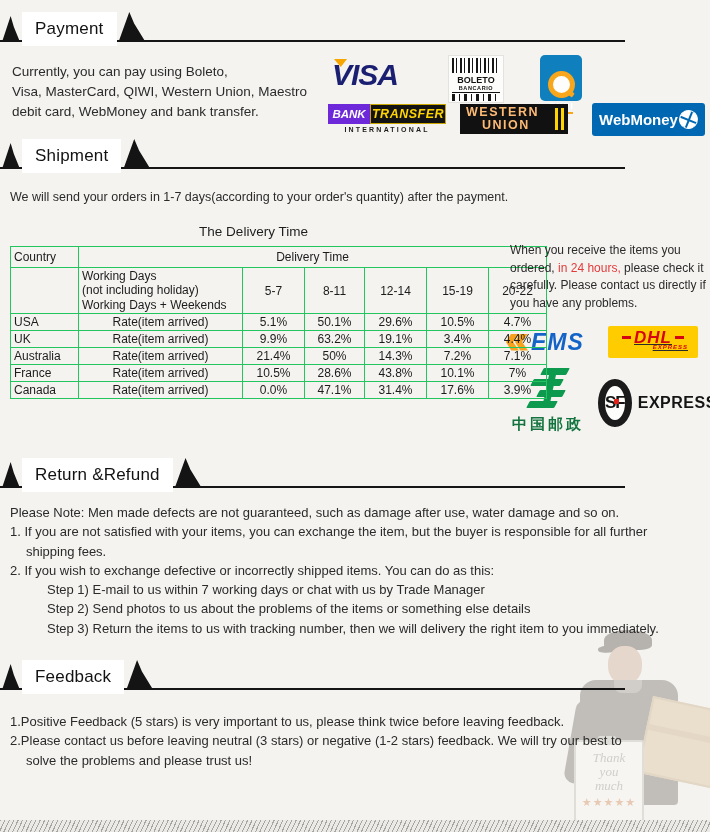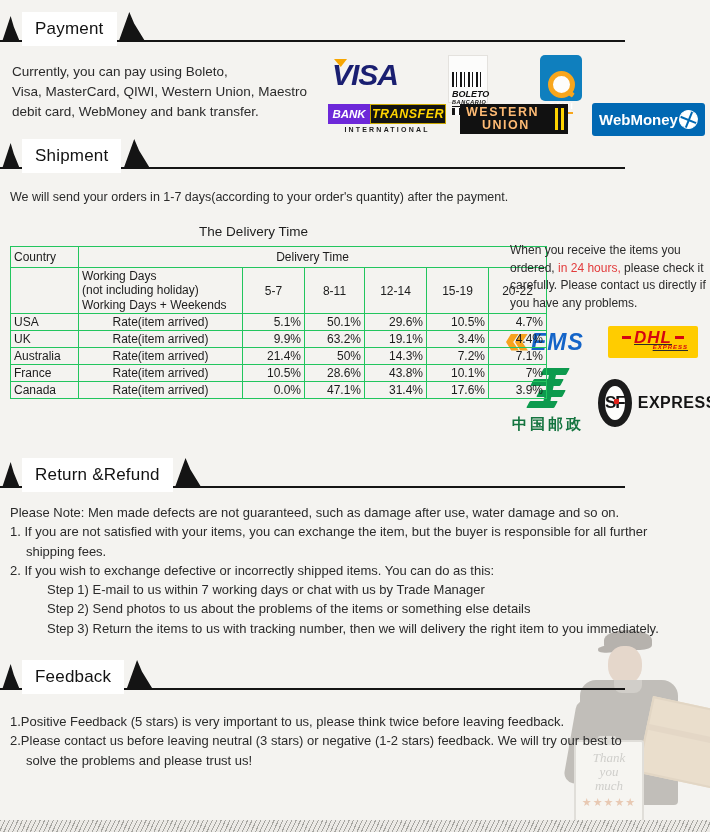--- a/index.html
+++ b/index.html
@@ -17,21 +17,21 @@
 
   .txt{position:absolute;font-size:13px;line-height:19.3px;color:#2b2b2b;white-space:nowrap;}
   .ind1{padding-left:16px;} .ind2{padding-left:37px;}
 
   
   .pay-desc{position:absolute;left:12px;top:62px;font-size:13.5px;line-height:20px;color:#2b2b2b;}
 
   .logo{position:absolute;}
   .visa{left:332px;top:58px;width:88px;height:32px;font-weight:bold;font-style:italic;font-size:30px;color:#1a1f71;letter-spacing:-1px;}
   .visa-wing{position:absolute;left:2px;top:1px;width:13px;height:8px;background:#f7a600;clip-path:polygon(0 0,100% 0,52% 100%);}
-  .boleto{left:448px;top:55px;width:40px;height:48px;background:#fcfcfb;border:1px solid #e4e2de;box-sizing:border-box;padding:16px 3px;text-align:center;font-style:italic;}
+  .boleto{left:448px;top:55px;width:56px;height:48px;background:#fcfcfb;border:1px solid #e4e2de;box-sizing:border-box;padding:2px 3px;text-align:center;}
   .bars-top{height:15px;background:repeating-linear-gradient(90deg,#161616 0 2px,#fff 2px 4px,#161616 4px 5px,#fff 5px 8px);}
   .bars-bot{height:7px;margin-top:1px;background:repeating-linear-gradient(90deg,#161616 0 3px,#fff 3px 7px,#161616 7px 8px,#fff 8px 12px);}
   .boleto-t1{font-size:9px;font-weight:bold;color:#111;line-height:10px;margin-top:2px;}
   .boleto-t2{font-size:5.5px;font-weight:bold;color:#111;letter-spacing:.6px;line-height:6px;border-bottom:1px solid #111;padding-bottom:1px;}
   .qiwi{left:540px;top:55px;width:42px;height:46px;background:#0f7fbe;border-radius:5px;text-align:center;padding-top:16px;box-sizing:border-box;}
   .qiwi-q{width:17px;height:17px;border:5px solid #f8a61c;border-radius:50%;margin:0 auto;background:#fdfdfb;position:relative;}
   .qiwi-q::after{content:"";position:absolute;right:-4px;bottom:-3px;width:7px;height:5px;background:#f8a61c;border-radius:1px;transform:rotate(35deg);}
   .qiwi-txt{color:#fff;font-weight:bold;font-size:9.5px;letter-spacing:1px;margin-top:2px;}
   .qiwi-sub{width:24px;height:2px;background:#f8a61c;margin:1px auto 0;}
   .mc{left:630px;top:57px;width:74px;height:40px;}
@@ -63,21 +63,21 @@
   table.delivery{position:absolute;left:10px;top:246px;border-collapse:collapse;table-layout:fixed;font-size:12px;color:#1c1c1c;}
   table.delivery td,table.delivery th{border:1px solid #22c55e;padding:0 3px;font-weight:normal;overflow:hidden;}
   .th-country{width:61px;text-align:left;height:20px;}
   .th-delivery{width:426px;text-align:center;}
   .cell-wd{width:157px;text-align:left;font-size:12px;line-height:14.5px;padding-left:6px;}
   .cell-range{text-align:center;}
   .r-days{height:46px;}
   .r-data{height:17px;}
   .cell-country{text-align:left;padding-left:6px;}
   .cell-rate{text-align:center;}
-  .cell-pct{text-align:right;margin-top:47px;}
+  .cell-pct{text-align:center;margin-top:47px;}
   .c3{width:55px;} .c4{width:53px;} .c5{width:55px;} .c6{width:55px;} .c7{width:51px;}
 
   .notice{position:absolute;left:510px;top:242px;width:198px;font-size:12px;line-height:17.5px;color:#2b2b2b;}
   .notice .red{color:#e23b3b;}
 
   .ems{left:506px;top:328px;width:86px;height:28px;display:flex;align-items:center;}
   .chev{width:13px;height:17px;background:#f6a21d;clip-path:polygon(100% 0,40% 0,0 50%,40% 100%,100% 100%,55% 50%);margin-right:-4px;}
   .ems-txt{font-size:23px;font-weight:bold;font-style:italic;color:#1464c8;letter-spacing:1px;margin-left:7px;}
   .dhl{left:608px;top:326px;width:90px;height:32px;background:#ffcc00;border-radius:2px;text-align:center;text-decoration:underline;}
   .dhl-txt{font-size:17px;font-weight:bold;font-style:italic;color:#d40511;letter-spacing:1px;line-height:24px;}

